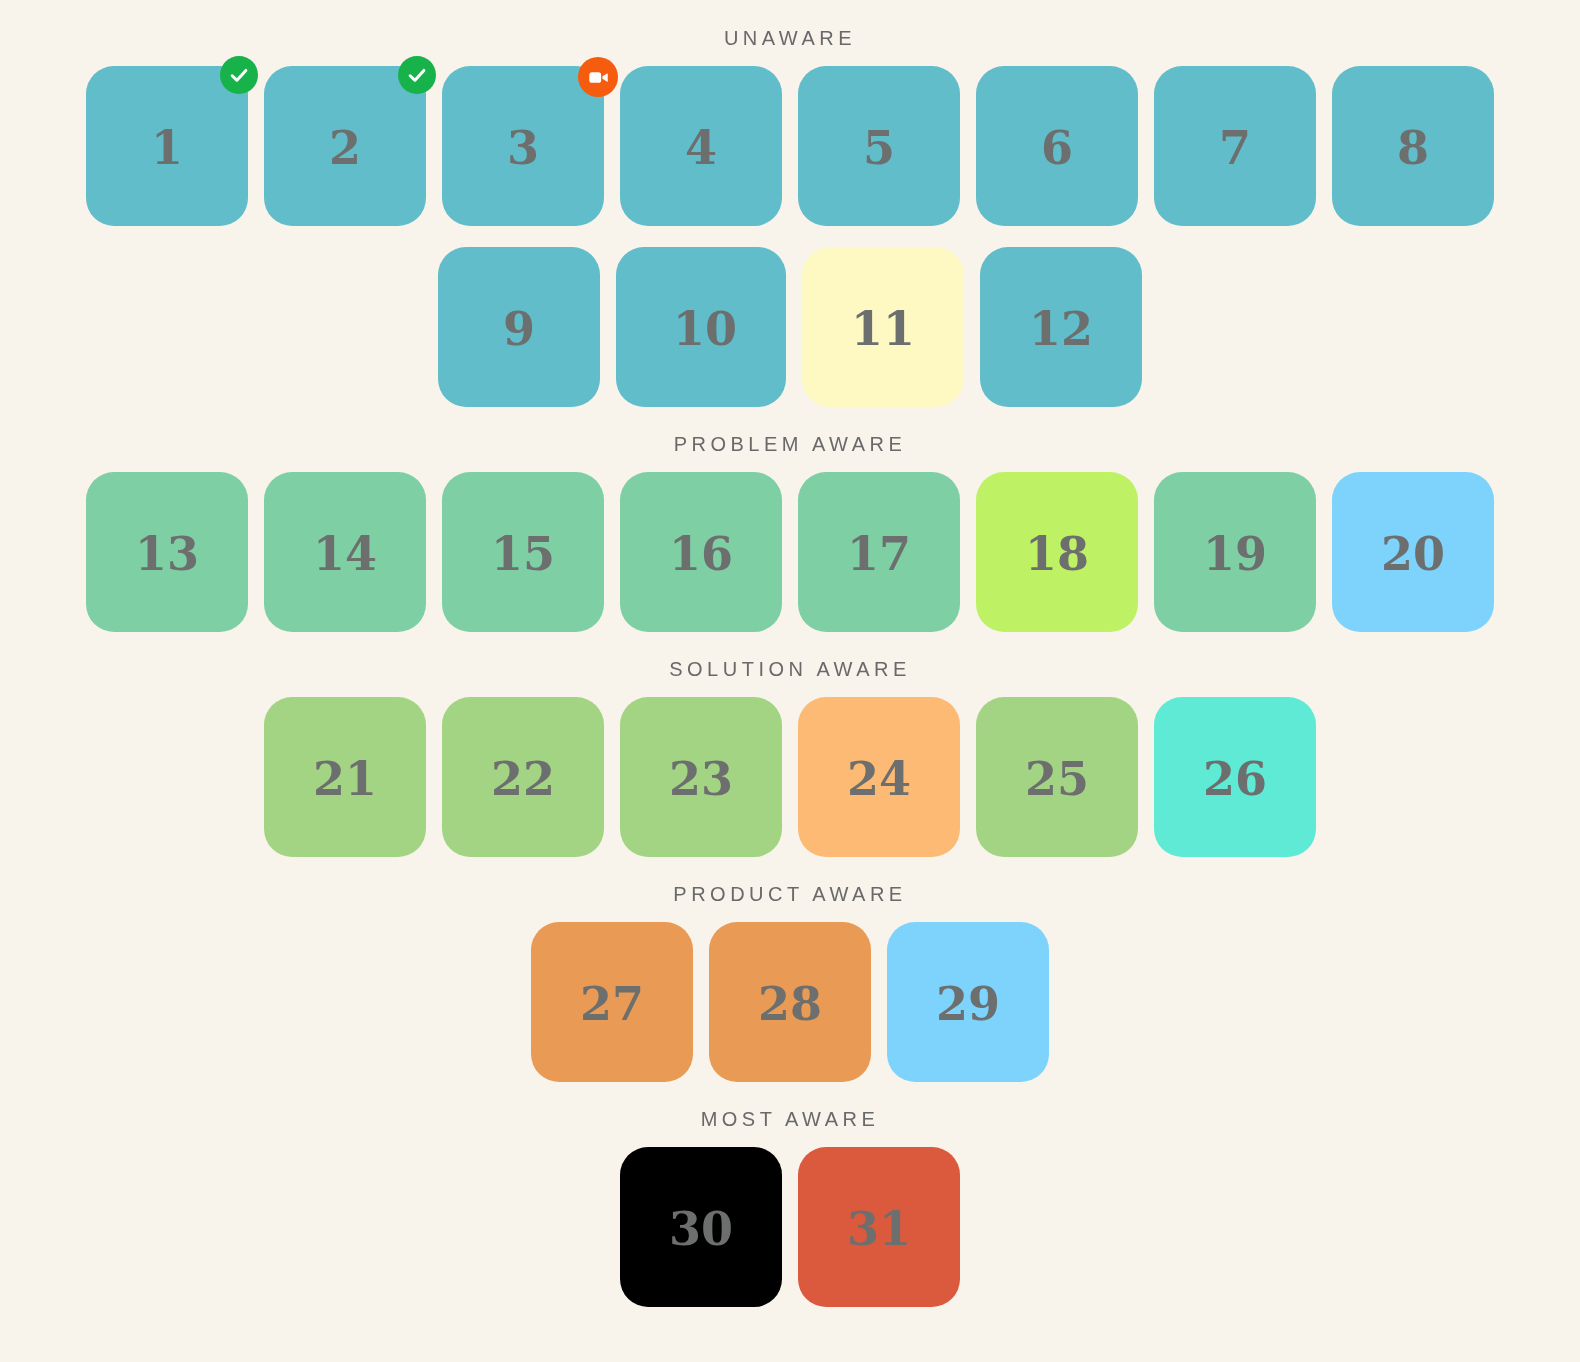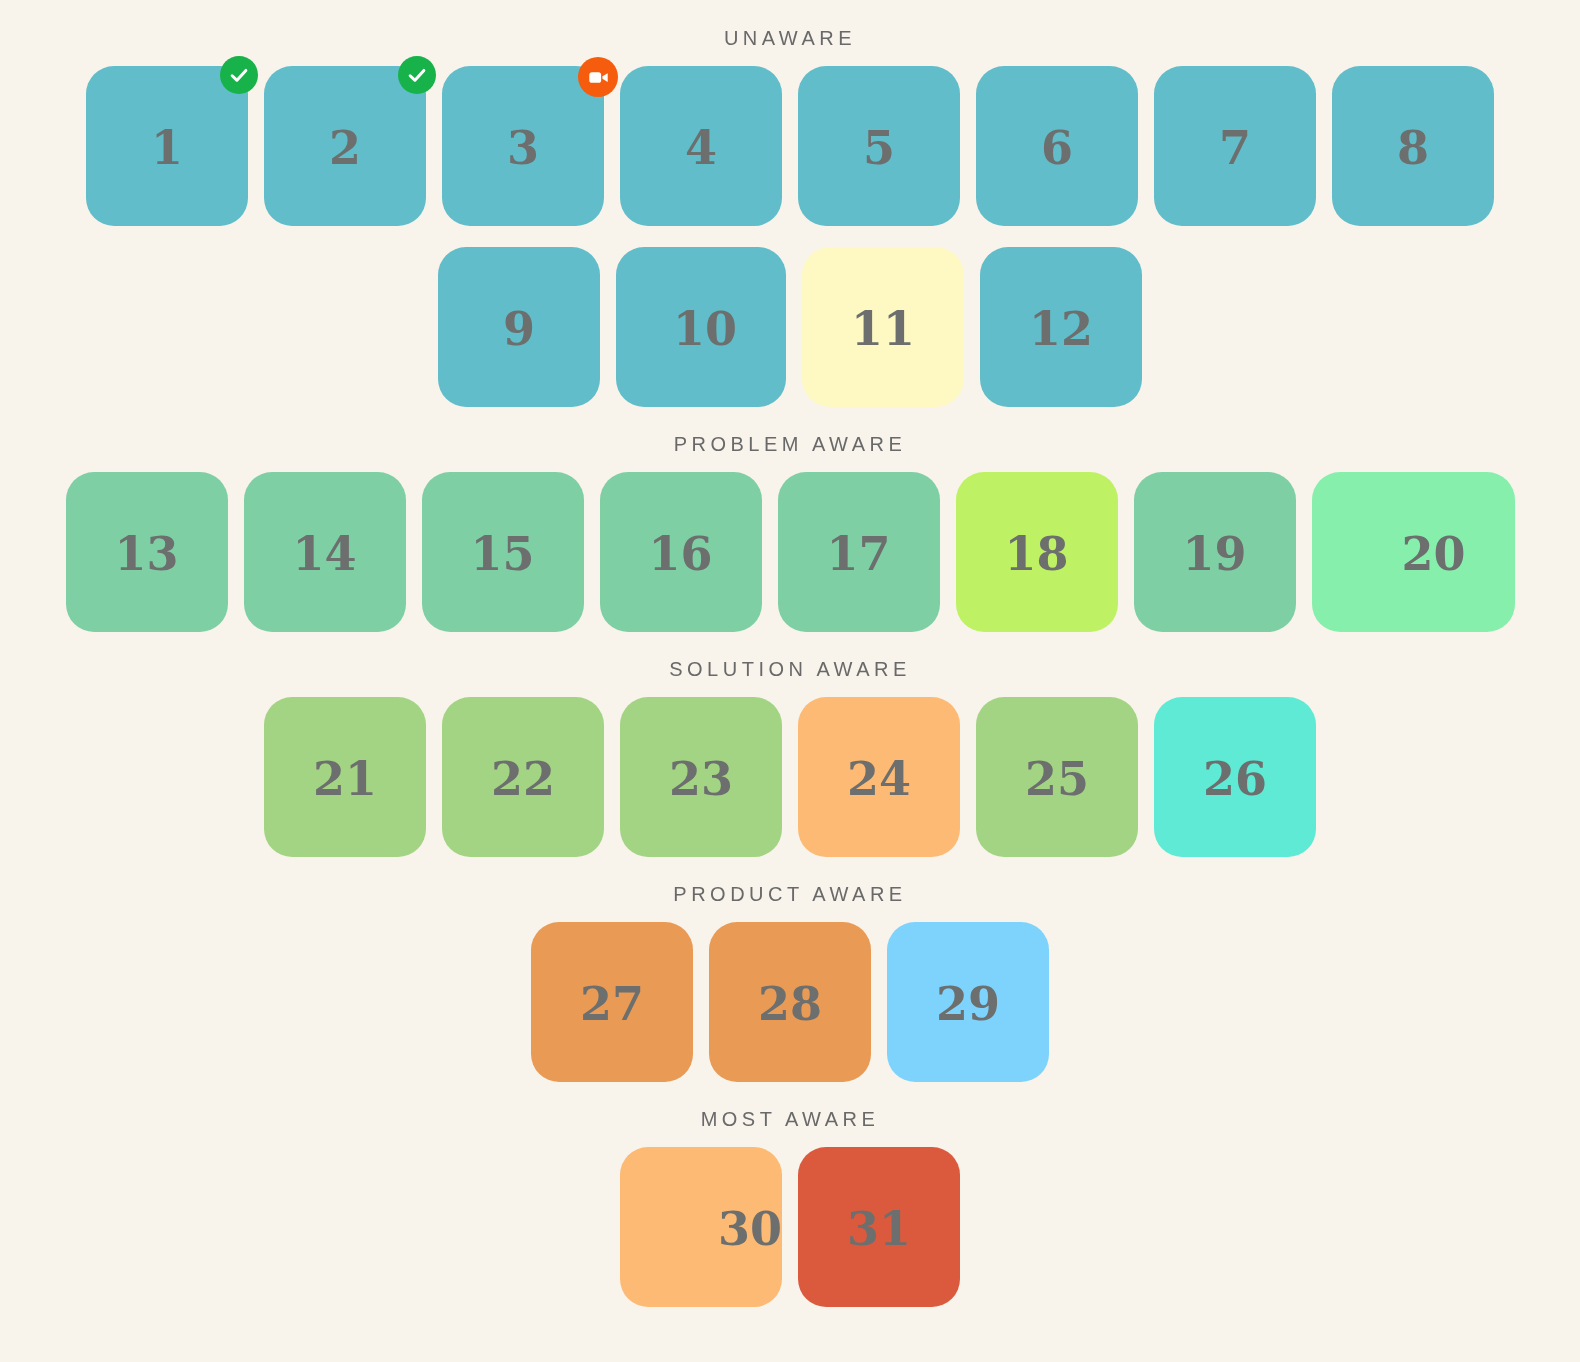--- a/index.html
+++ b/index.html
@@ -164,21 +164,21 @@
           </div>
           <div class="tile" style="background: rgb(126, 207, 164);">
             <span class="tile-number">17</span>
           </div>
           <div class="tile" style="background: #bef264;">
             <span class="tile-number">18</span>
           </div>
           <div class="tile" style="background: rgb(126, 207, 164);">
             <span class="tile-number">19</span>
           </div>
-          <div class="tile" style="background: #86efac; padding-left: 41px;">
+          <div class="tile" style="background: #7dd3fc;">
             <span class="tile-number">20</span>
           </div>
         </div>
       </div>
     </section>
     <section class="section">
       <div class="section-title">SOLUTION AWARE</div>
       <div class="rows">
         <div class="tile-row">
           <div class="tile" style="background: rgb(163, 212, 131);">
@@ -215,21 +215,21 @@
           <div class="tile" style="background: #7dd3fc;">
             <span class="tile-number">29</span>
           </div>
         </div>
       </div>
     </section>
     <section class="section">
       <div class="section-title">MOST AWARE</div>
       <div class="rows">
         <div class="tile-row">
-          <div class="tile" style="background: #fdba74; justify-content: flex-end;">
+          <div class="tile" style="background: #000000;">
             <span class="tile-number">30</span>
           </div>
           <div class="tile" style="background: rgb(219, 90, 62);">
             <span class="tile-number">31</span>
           </div>
         </div>
       </div>
     </section>
   </div>
 

